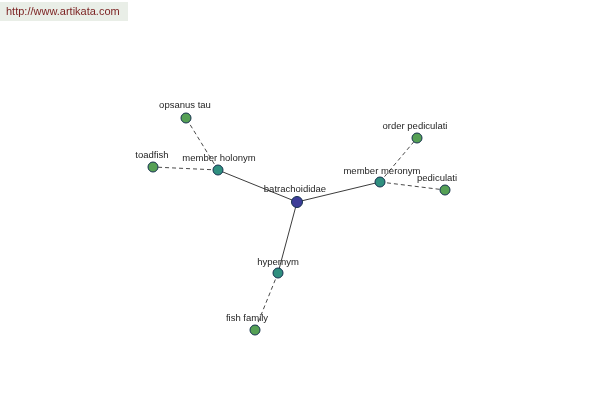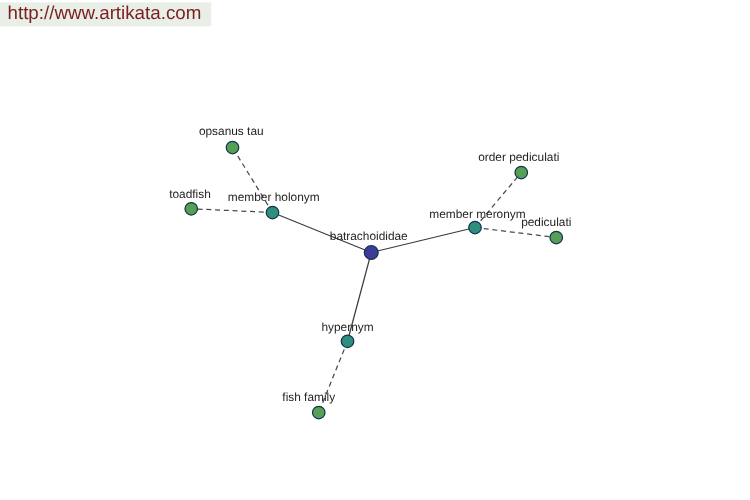--- a/index.html
+++ b/index.html
@@ -13,21 +13,21 @@
   .screen{
     position:relative;
     width:600px;height:400px;
     background:#ffffff;
   }
   .url-chip{
     position:absolute;
     left:0;top:2px;
     background:#e9eee7;
     color:#7a1f1f;
-    font-size:15px;
+    font-size:11px;
     line-height:16px;
     padding:1px 8px 2px 6px;
     white-space:nowrap;
   }
   svg.graph{
     position:absolute;
     left:0;top:0;
     width:600px;height:400px;
   }
   .edge{

